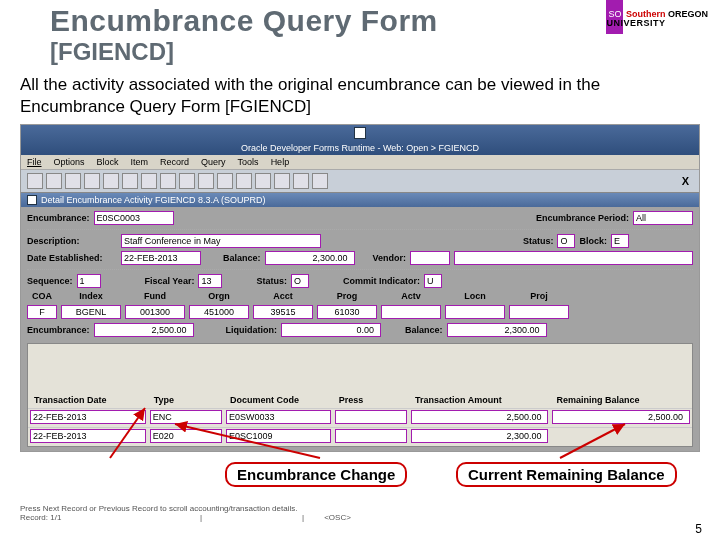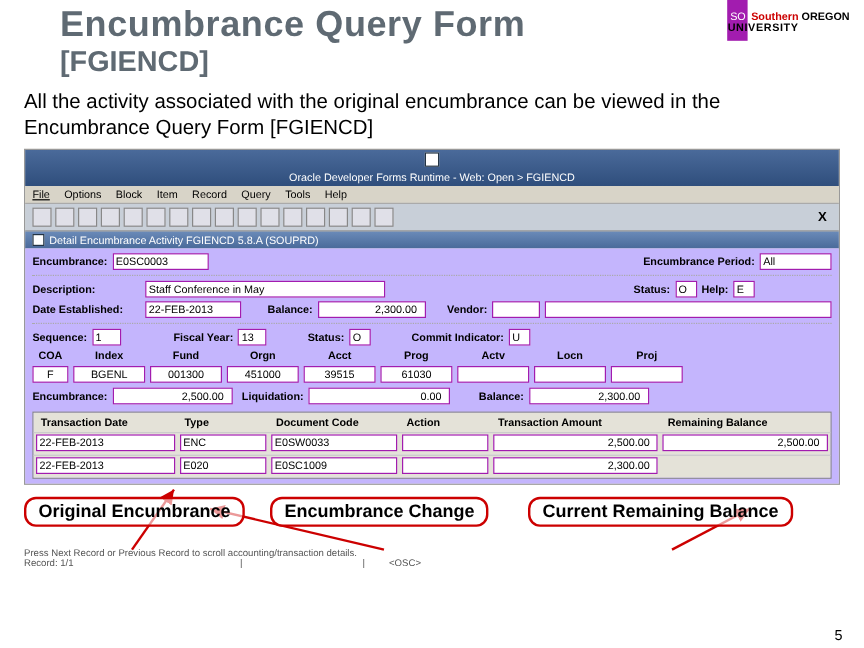--- a/index.html
+++ b/index.html
@@ -17,34 +17,34 @@
   .app-header { background:linear-gradient(#4a6a9a,#2f4e7c); color:#fff; padding:2px 6px; display:flex; align-items:center; gap:4px;flex-direction:column; }
   .app-header .hicon { width:12px; height:12px; background:#fff; border:1px solid #234; }
   .menubar { background:#d8d4c8; padding:2px 6px; border-bottom:1px solid #aaa; display:flex; gap:12px; font-size:9px; }
   .menubar span { cursor:default; }
   .menubar span:first-child { text-decoration:underline; }
   .toolbar { background:#c8cfd8; padding:3px 6px; border-bottom:1px solid #888; display:flex; gap:3px; align-items:center; }
   .tbtn { width:16px; height:16px; background:#e0e0e8; border:1px solid #888; }
   .toolbar .close { margin-left:auto; font-weight:bold; font-size:11px; padding:0 4px; }
   .section-title { background:linear-gradient(#6a8ab8,#4a6a9a); color:#fff; padding:2px 6px; font-size:9px; display:flex; align-items:center; gap:4px; }
   .section-title .sicon { width:10px;height:10px;background:#fff;border:1px solid #234; }
-  .form-body { padding:4px 6px; background:#c4b5fd; }
+  .form-body { padding:4px 6px; background:#a3a3a3; }
   .row { display:flex; align-items:center; gap:4px; margin-bottom:3px; font-size:9px; }
   .lbl { font-weight:bold; white-space:nowrap; }
   .fld { background:#fff; border:1px solid #a21caf; height:14px; padding:0 2px; display:inline-flex; align-items:center; font-size:9px; }
   .flex1 { flex:1; }
   .hr { border-top:1px dotted #aaa; margin:4px 0; }
   .dist-cols { display:grid; grid-template-columns: repeat(8,1fr); gap:4px; text-align:center; font-size:9px; }
   .dist-cols .hdr { font-weight:bold; }
   .dist-cols .fld { justify-content:center; }
   .summary-row { display:flex; align-items:center; gap:4px; font-size:9px; margin-top:4px; }
   .summary-row .fld { text-align:right; justify-content:flex-end; padding-right:6px; }
   .tbl { border:1px solid #888; margin-top:6px; }
   .tbl .thead { display:grid; grid-template-columns: 1.1fr 0.7fr 1fr 0.7fr 1.3fr 1.3fr; background:#e4e2d8; font-weight:bold; font-size:9px; }
-  .tbl .thead div { padding:3px 6px; }
+  .tbl .thead div { padding:3px 6px;margin-top:48px; }
   .tbl .trow { display:grid; grid-template-columns: 1.1fr 0.7fr 1fr 0.7fr 1.3fr 1.3fr; background:#e4e2d8; border-top:1px solid #ccc; }
   .tbl .trow div { padding:1px 2px; }
   .tbl .trow .fld { width:100%; }
   .tbl .trow .num { text-align:right; justify-content:flex-end; padding-right:6px; }
   .annos { position:relative; margin:10px 20px 0 20px; height:36px; }
   .anno { position:absolute; border:2px solid #c00; border-radius:10px; padding:2px 10px; font-size:15px; font-weight:bold; background:rgba(255,255,255,0.6); }
   .status-line { margin: 6px 20px 0 20px; font-size:8px; color:#555; }
   .status-line .row2 { display:flex; }
   .pagenum { position:absolute; bottom:4px; right:18px; font-size:12px; }
   svg.arrows { position:absolute; left:20px; right:20px; top:378px; width:680px; height:90px; pointer-events:none; }
@@ -93,39 +93,39 @@
     <span class="tbtn"></span>
     <span class="tbtn"></span>
     <span class="tbtn"></span>
     <span class="tbtn"></span>
     <span class="tbtn"></span>
     <span class="tbtn"></span>
     <span class="close">X</span>
   </div>
   <div class="section-title">
     <span class="sicon"></span>
-    <span>Detail Encumbrance Activity  FGIENCD  5.8.A  (SOUPRD)</span>
+    <span>Detail Encumbrance Activity  FGIENCD  8.3.A  (SOUPRD)</span>
   </div>
 
   <div class="form-body">
     <div class="row">
       <span class="lbl">Encumbrance:</span>
       <span class="fld" style="width:80px">E0SC0003</span>
       <span class="flex1"></span>
       <span class="lbl">Encumbrance Period:</span>
       <span class="fld" style="width:60px">All</span>
     </div>
     <div class="hr"></div>
     <div class="row">
       <span class="lbl" style="width:90px">Description:</span>
       <span class="fld" style="width:200px">Staff Conference in May</span>
       <span class="flex1"></span>
       <span class="lbl">Status:</span>
       <span class="fld" style="width:18px">O</span>
-      <span class="lbl">Help:</span>
+      <span class="lbl">Block:</span>
       <span class="fld" style="width:18px">E</span>
       <span style="width:60px"></span>
     </div>
     <div class="row">
       <span class="lbl" style="width:90px">Date Established:</span>
       <span class="fld" style="width:80px">22-FEB-2013</span>
       <span class="lbl" style="margin-left:18px">Balance:</span>
       <span class="fld" style="width:90px;justify-content:flex-end;padding-right:6px">2,300.00</span>
       <span class="lbl" style="margin-left:14px">Vendor:</span>
       <span class="fld" style="width:40px"></span>
@@ -158,32 +158,32 @@
       <div class="fld">451000</div>
       <div class="fld">39515</div>
       <div class="fld">61030</div>
       <div class="fld"></div>
       <div class="fld"></div>
       <div class="fld"></div>
     </div>
     <div class="summary-row">
       <span class="lbl">Encumbrance:</span>
       <span class="fld" style="width:100px">2,500.00</span>
-      <span class="lbl" style="margin-left:4px">Liquidation:</span>
-      <span class="fld" style="width:118px">0.00</span>
+      <span class="lbl" style="margin-left:28px">Liquidation:</span>
+      <span class="fld" style="width:100px">0.00</span>
       <span class="lbl" style="margin-left:20px">Balance:</span>
       <span class="fld" style="width:100px">2,300.00</span>
     </div>
 
     <div class="tbl">
       <div class="thead">
         <div>Transaction Date</div>
         <div>Type</div>
         <div>Document Code</div>
-        <div>Action</div>
+        <div>Press</div>
         <div>Transaction Amount</div>
         <div>Remaining Balance</div>
       </div>
       <div class="trow">
         <div><span class="fld">22-FEB-2013</span></div>
         <div><span class="fld">ENC</span></div>
         <div><span class="fld">E0SW0033</span></div>
         <div><span class="fld"></span></div>
         <div><span class="fld num">2,500.00</span></div>
         <div><span class="fld num">2,500.00</span></div>
@@ -204,23 +204,22 @@
       <marker id="ah" markerWidth="8" markerHeight="8" refX="6" refY="3" orient="auto">
         <path d="M0,0 L6,3 L0,6 Z" fill="#c00"></path>
       </marker>
     </defs>
   <line x1="90" y1="80" x2="125" y2="30" stroke="#c00" stroke-width="2" marker-end="url(#ah)"></line>
   <line x1="300" y1="80" x2="155" y2="46" stroke="#c00" stroke-width="2" marker-end="url(#ah)"></line>
   <line x1="540" y1="80" x2="605" y2="46" stroke="#c00" stroke-width="2" marker-end="url(#ah)"></line>
 </svg>
 
 <div class="annos">
-  <div class="anno" style="left:0px">Original Encumbrance</div>
   <div class="anno" style="left:205px">Encumbrance Change</div>
-  <div class="anno" style="left:420px">Current Remaining Balance</div>
+  <div class="anno" style="left:436px">Current Remaining Balance</div>
 </div>
 
 <div class="status-line">
   <div>Press Next Record or Previous Record to scroll accounting/transaction details.</div>
   <div class="row2">
     <span style="width:180px">Record: 1/1</span>
     <span>|</span>
       <span style="width:100px"></span>
       <span>|</span>
     <span style="margin-left:20px">&lt;OSC&gt;</span>

